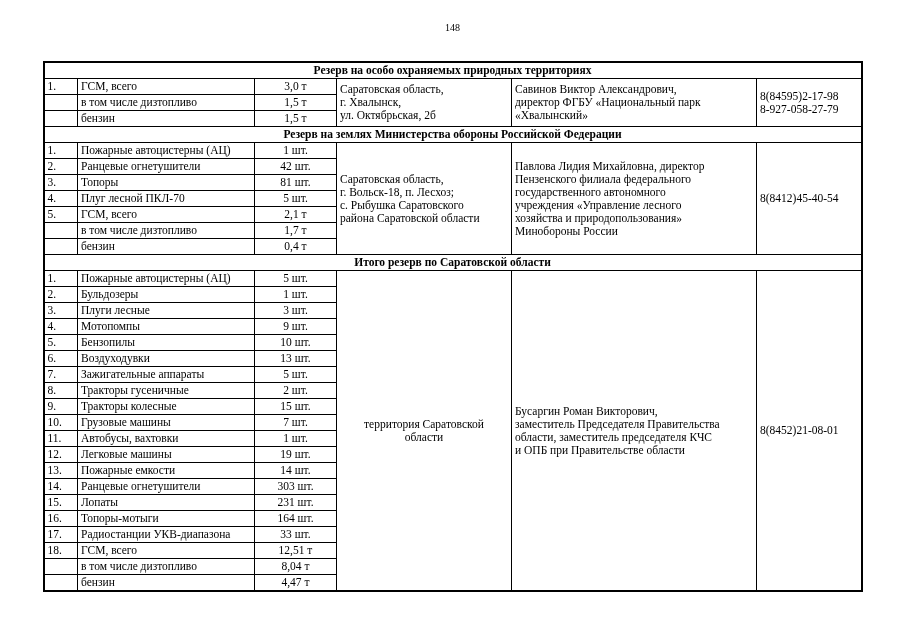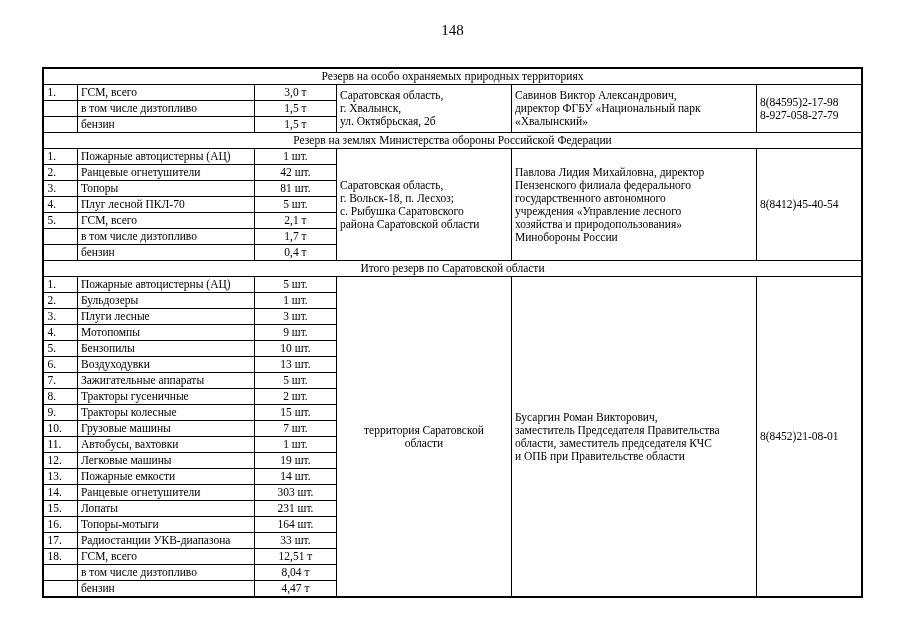--- a/index.html
+++ b/index.html
@@ -6,41 +6,41 @@
   html, body { background: #ffffff; }
   body {
     width: 905px; height: 640px;
     font-family: "Liberation Serif", serif;
     color: #000;
     overflow: hidden;
   }
   .page-number {
     text-align: center;
     padding-top: 22px;
-    font-size: 15px;
+    font-size: 10px;
   }
   table.doc-table {
     border-collapse: collapse;
     table-layout: fixed;
     width: 818px;
     margin: 28px auto 0 auto;
     border: 2px solid #000;
   }
   table.doc-table td {
     border: 1px solid #000;
     font-size: 11.5px;
     line-height: 13px;
     padding: 1px 3px;
     height: 14px;
     vertical-align: middle;
     overflow: hidden;
   }
   td.sec {
     text-align: center;
-    font-weight: normal;
+    font-weight: bold;
     font-size: 11.5px;
   }
   td.c-num  { padding-left: 5px; }
   td.c-name { padding-left: 6px; }
   td.c-qty  { text-align: center; margin-top: 46px; }
   td.c-loc, td.c-contact, td.c-phone {
     white-space: pre-line;
     vertical-align: top;
     line-height: 13.5px;
   }

